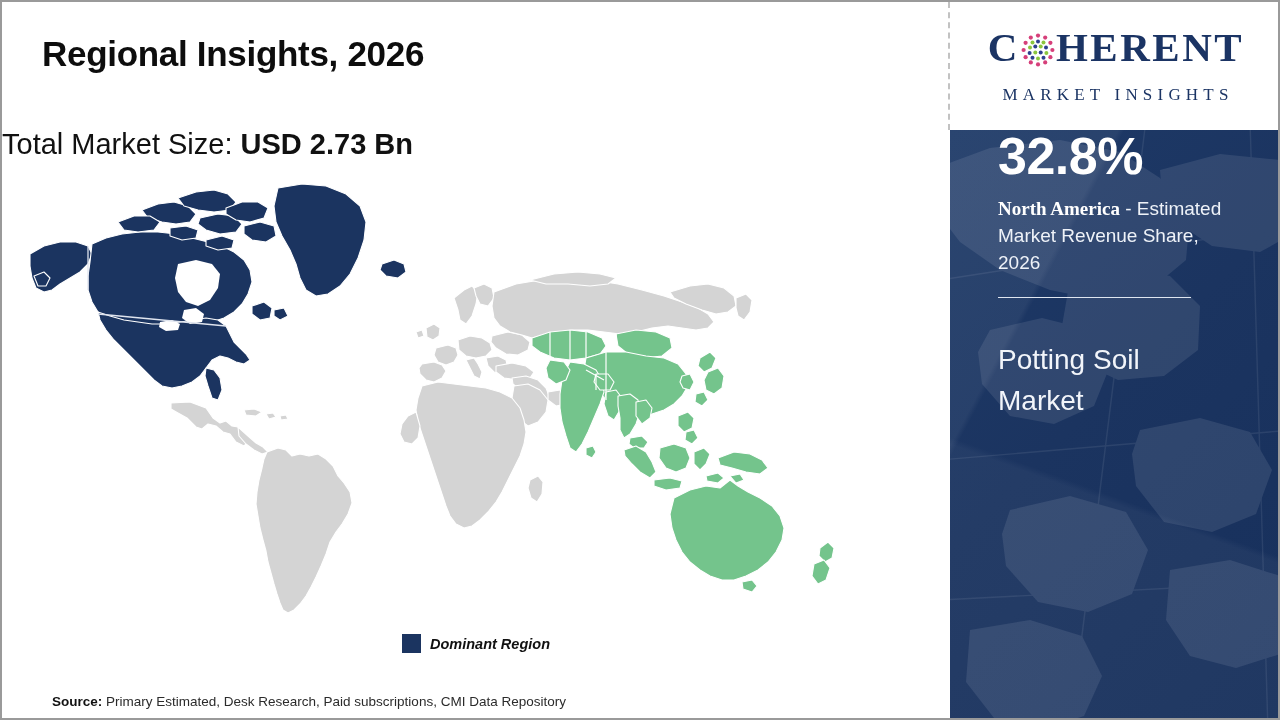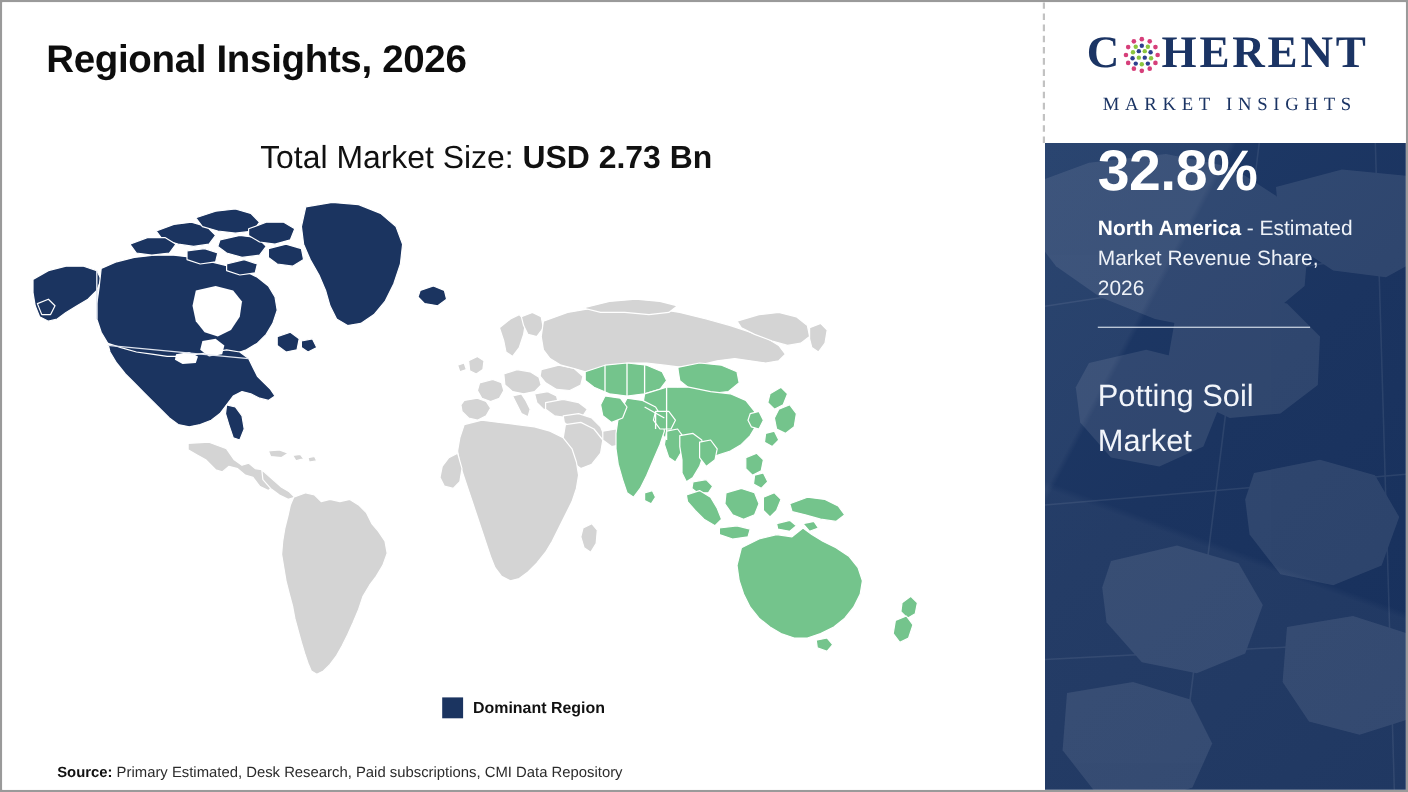--- a/index.html
+++ b/index.html
@@ -40,21 +40,21 @@
     color: #0d0d0d;
     letter-spacing: -0.3px;
     white-space: nowrap;
   }
 
   #market-size-line {
     position: absolute;
     left: 0;
     top: 126px;
     width: 880px;
-    text-align: center;
+    text-align: left;
     font-size: 29px;
     color: #111111;
     white-space: nowrap;
   }
   #market-size-label { font-weight: normal; }
   #market-size-value { font-weight: bold; }
 
   
   #map-wrap {
     position: absolute;
@@ -73,20 +73,21 @@
     width: 948px;
     display: flex;
     justify-content: center;
     align-items: center;
     gap: 60px;
   }
   .legend-item {
     display: flex;
     align-items: center;
     gap: 9px;
+    font-style: italic;
   }
   .legend-swatch {
     width: 19px;
     height: 19px;
     flex: none;
   }
   .legend-label {
     font-size: 14.5px;
     font-weight: bold;
     color: #111111;
@@ -209,21 +210,21 @@
     line-height: 1;
     letter-spacing: -0.5px;
   }
   #stat-caption {
     margin-top: 14px;
     font-size: 19px;
     color: #eef2f8;
     line-height: 1.42;
     max-width: 248px;
   }
-  #stat-region { font-weight: bold; color: #ffffff; }
+  #stat-region { font-weight: bold; color: #ffffff; font-family: Liberation Serif, serif; }
 
   #stat-rule {
     margin-top: 20px;
     width: 193px;
     height: 1.5px;
     background: #dfe6f0;
   }
 
   #market-name {
     margin-top: 42px;

